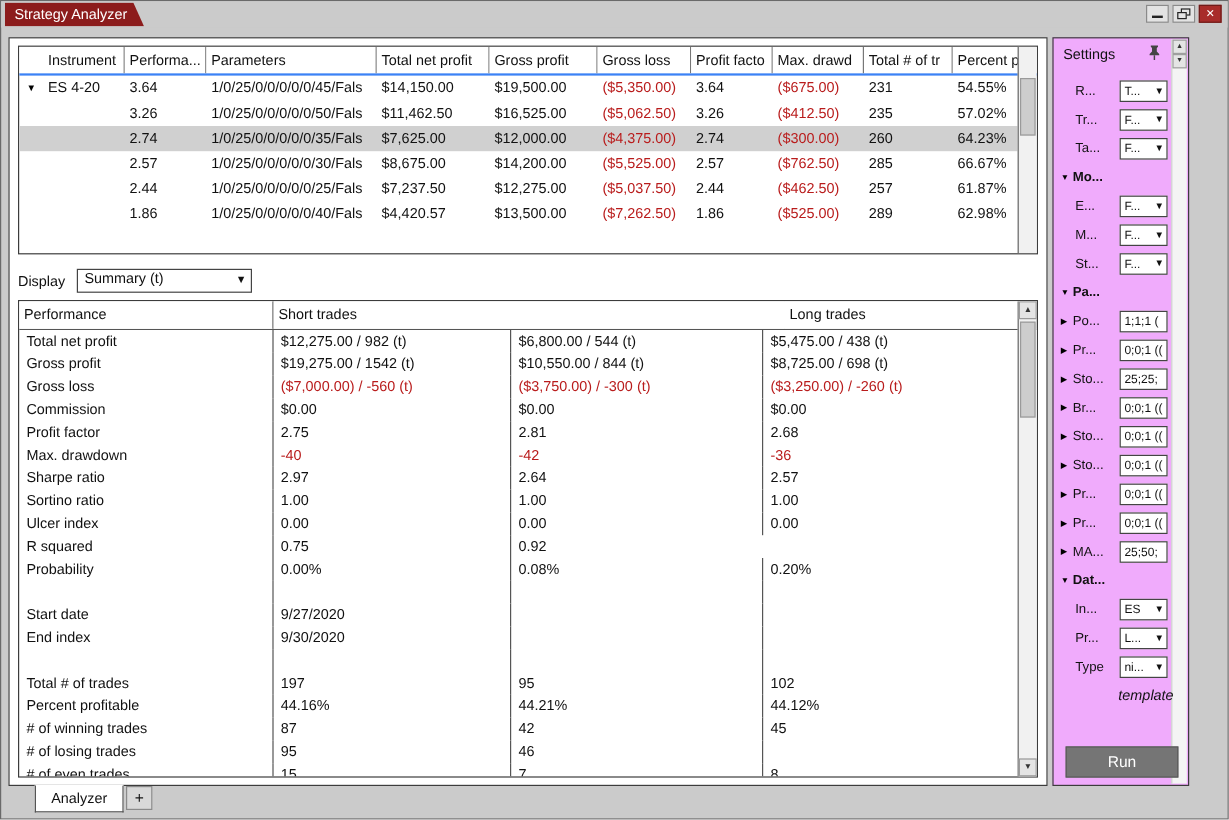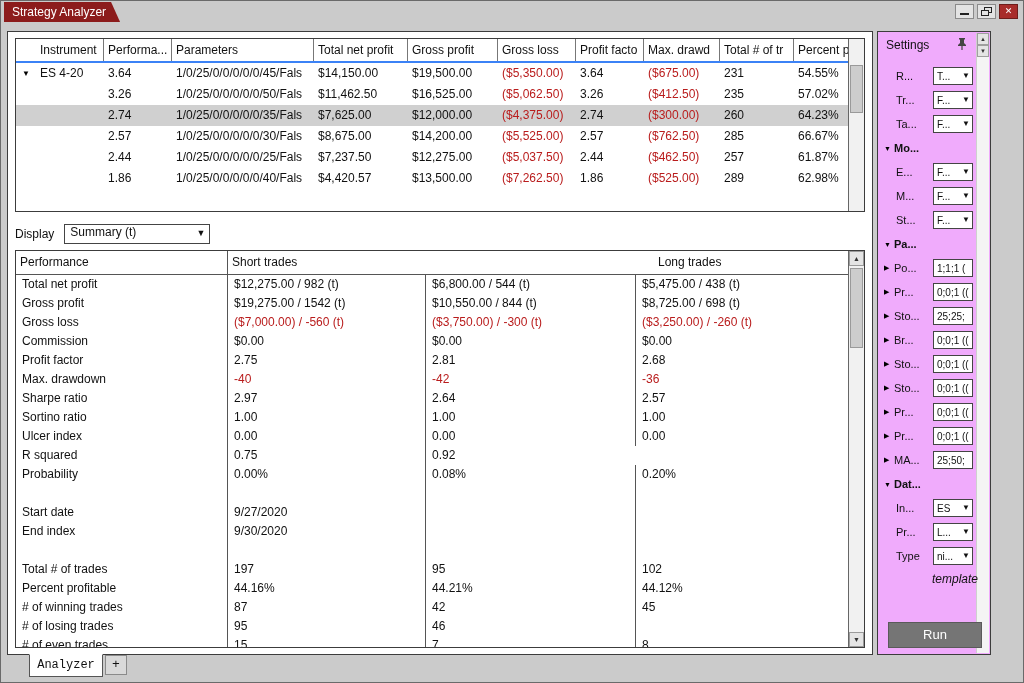--- a/index.html
+++ b/index.html
@@ -127,21 +127,21 @@
   .set-dd .dd-arrow { position:absolute; right:2px; top:3px; font-size:8px; }
   .set-input { font-size:10px; white-space:nowrap; }
   .template-link { position:absolute; right:12px; bottom:68px; font-style:italic; font-size:12px; }
   .run-button {
     position:absolute; right:8px; bottom:6px; width:94px; height:26px;
     background:#757575; color:#fff; border:1px solid #5a5a5a; font-size:13px;
     text-align:center; line-height:24px; cursor:default;
   }
 
   
-  .tabbar { position:absolute; left:6px; bottom:1px; height:27px; right:6px;font-family:Liberation Mono, monospace; }
+  .tabbar { position:absolute; left:6px; bottom:1px; height:27px; right:6px; }
   .tab-analyzer {
     position:absolute; left:22px; top:0; width:74px; height:23px;
     background:#fff; border:1px solid #555; border-top:1px solid #fff;
     text-align:center; line-height:21px; font-size:12px;
   }
   .tab-add {
     position:absolute; left:98px; top:1px; width:22px; height:20px;
     background:#d9d9d9; border:1px solid #8a8a8a; text-align:center; line-height:18px; font-size:13px;
   }
 </style>

